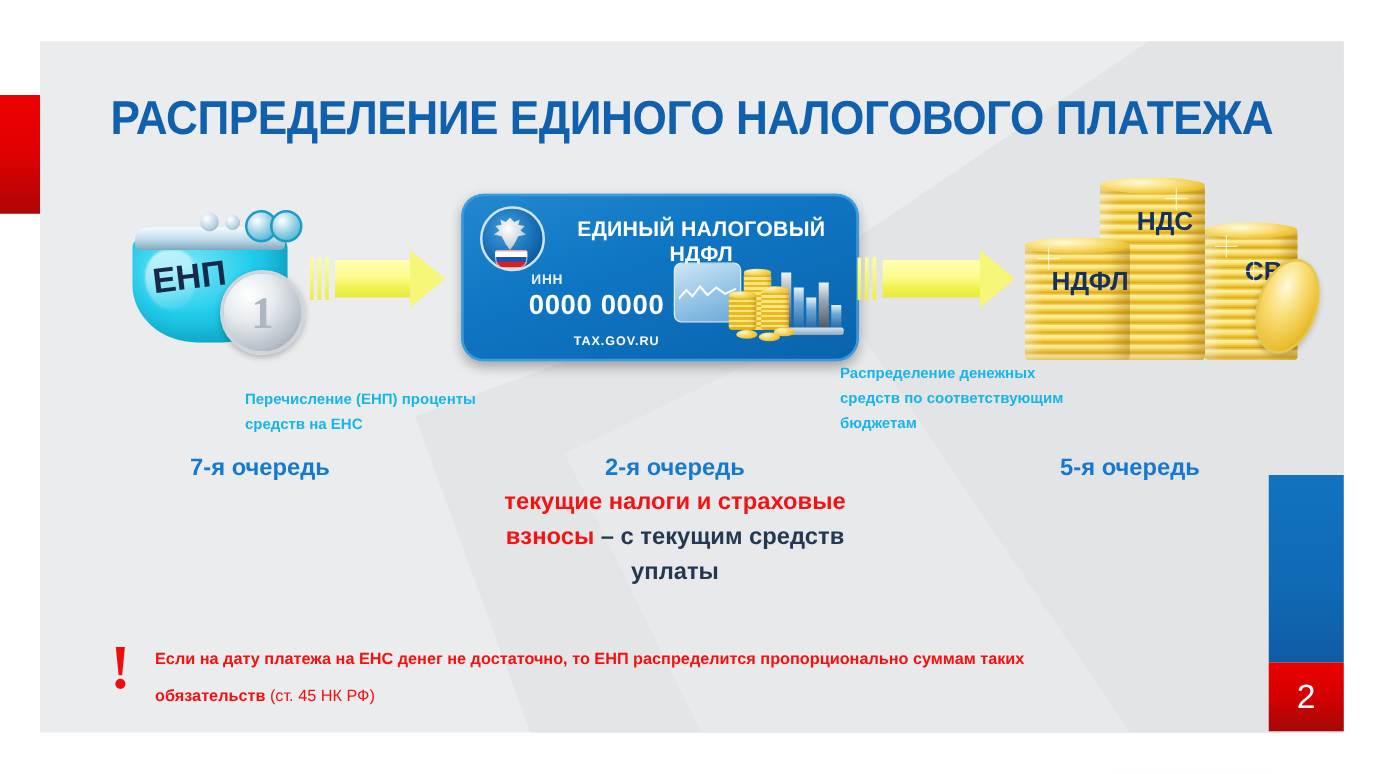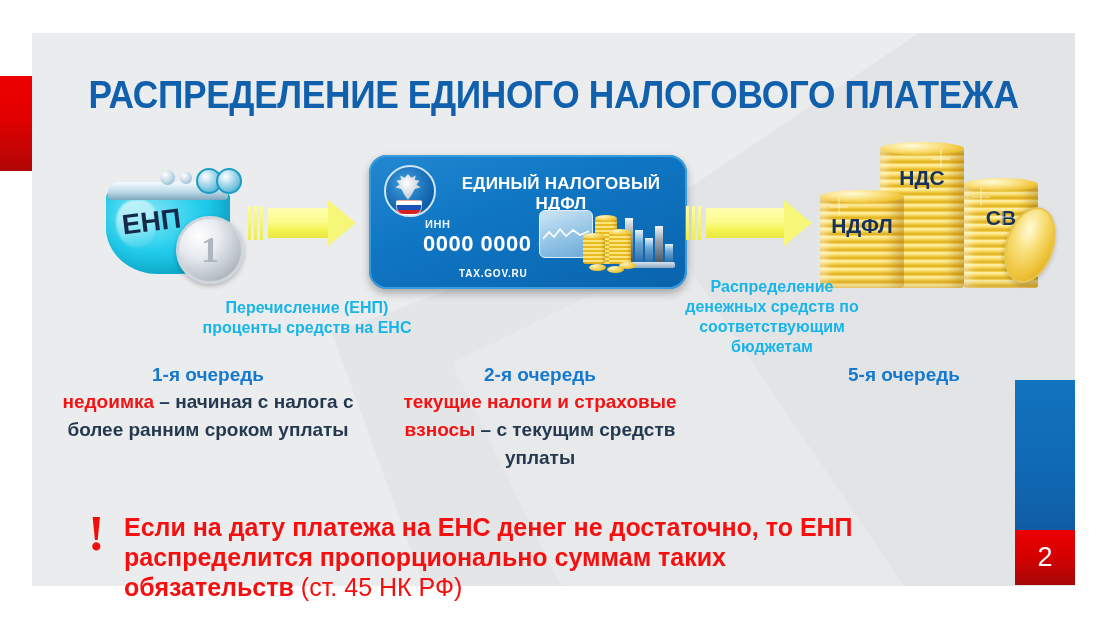--- a/index.html
+++ b/index.html
@@ -270,20 +270,21 @@
   }
   .stack-cap {
     position: absolute; left: 0; width: 100%; height: 13px;
     border-radius: 50%;
     background: radial-gradient(ellipse at 38% 30%, #fffbd8 0%, #fbe489 35%, #efc437 70%, #d9a518 100%);
   }
   .stack-label {
     position: absolute; width: 100%; text-align: center;
     font-weight: bold; color: #16315c; font-size: 21px;
     font-family: "Liberation Sans", sans-serif;
+    margin-left: 10px;
   }
   .stack-nds  { left: 62px;  width: 84px;  height: 140px; }
   .stack-sv   { left: 146px; width: 74px;  height: 104px; }
   .stack-ndfl { left: 2px;   width: 84px;  height: 92px; }
   .tilt-coin {
     position: absolute; left: 188px; bottom: 4px;
     width: 44px; height: 74px; border-radius: 50%;
     background: radial-gradient(ellipse at 38% 30%, #fffbd8 0%, #f8dd74 35%, #ecbe31 70%, #c99a16 100%);
     transform: rotate(18deg);
     box-shadow: 0 2px 5px rgba(0,0,0,.22);
@@ -291,23 +292,24 @@
   }
   .sparkle {
     position: absolute; width: 18px; height: 18px;
     background:
       linear-gradient(90deg, rgba(255,255,255,0) 46%, #ffffff 50%, rgba(255,255,255,0) 54%),
       linear-gradient(0deg, rgba(255,255,255,0) 46%, #ffffff 50%, rgba(255,255,255,0) 54%);
   }
 
   
   .caption {
-    position: absolute; text-align: center;
-    color: #18b5e8; font-weight: bold; font-size: 16px; line-height: 20px;
-    font-family: "Liberation Sans", sans-serif;
+    position: absolute; text-align: left;
+    color: #18b5e8; font-weight: bold; font-size: 12px; line-height: 20px;
+    font-family: "Liberation Sans", sans-serif;
+    margin-top: 11px;
   }
   .caption-1 { left: 196px; top: 298px; width: 222px; }
   .caption-2 { left: 672px; top: 277px; width: 200px; }
 
   
   .queue { position: absolute; text-align: center; font-family: "Liberation Sans", sans-serif; }
   .queue-head {
     color: #1479cf; font-weight: bold; font-size: 19px; line-height: 26px;
   }
   .queue-body {
@@ -319,21 +321,21 @@
   .queue-3 { left: 796px; top: 362px; width: 216px; }
 
   
   .warn-bang {
     position: absolute; left: 88px; top: 508px;
     color: #f20d0d; font-weight: bold; font-size: 50px; line-height: 50px;
     font-family: "Liberation Serif", serif;
   }
   .warn-text {
     position: absolute; left: 124px; top: 512px; width: 730px;
-    color: #f50f0f; font-weight: bold; font-size: 25px; line-height: 30px;
+    color: #f50f0f; font-weight: bold; font-size: 13px; line-height: 30px;
     font-family: "Liberation Sans", sans-serif;
   }
   .warn-ref { font-weight: normal; }
 </style>
 </head>
 <body>
 
 <div id="slide-root">
 
   <div class="left-red-bar"></div>
@@ -432,22 +434,21 @@
       <div class="sparkle" style="left:10px;top:2px;"></div>
     </div>
     <div class="tilt-coin"></div>
     <div class="sparkle" style="left:176px;top:72px;"></div>
   </div>
 
   <div class="caption caption-1">Перечисление (ЕНП) проценты средств на ЕНС</div>
   <div class="caption caption-2">Распределение денежных средств по соответствующим бюджетам</div>
 
   <div class="queue queue-1">
-    <div class="queue-head">1-я очередь</div>
-    <div class="queue-body"><span class="hl-red">недоимка</span><span> – начиная с налога с более ранним сроком уплаты</span></div>
+    <div class="queue-head">7-я очередь</div>
   </div>
 
   <div class="queue queue-2">
     <div class="queue-head">2-я очередь</div>
     <div class="queue-body"><span class="hl-red">текущие налоги и страховые взносы</span><span> – с текущим средств уплаты</span></div>
   </div>
 
   <div class="queue queue-3">
     <div class="queue-head">5-я очередь</div>
   </div>

